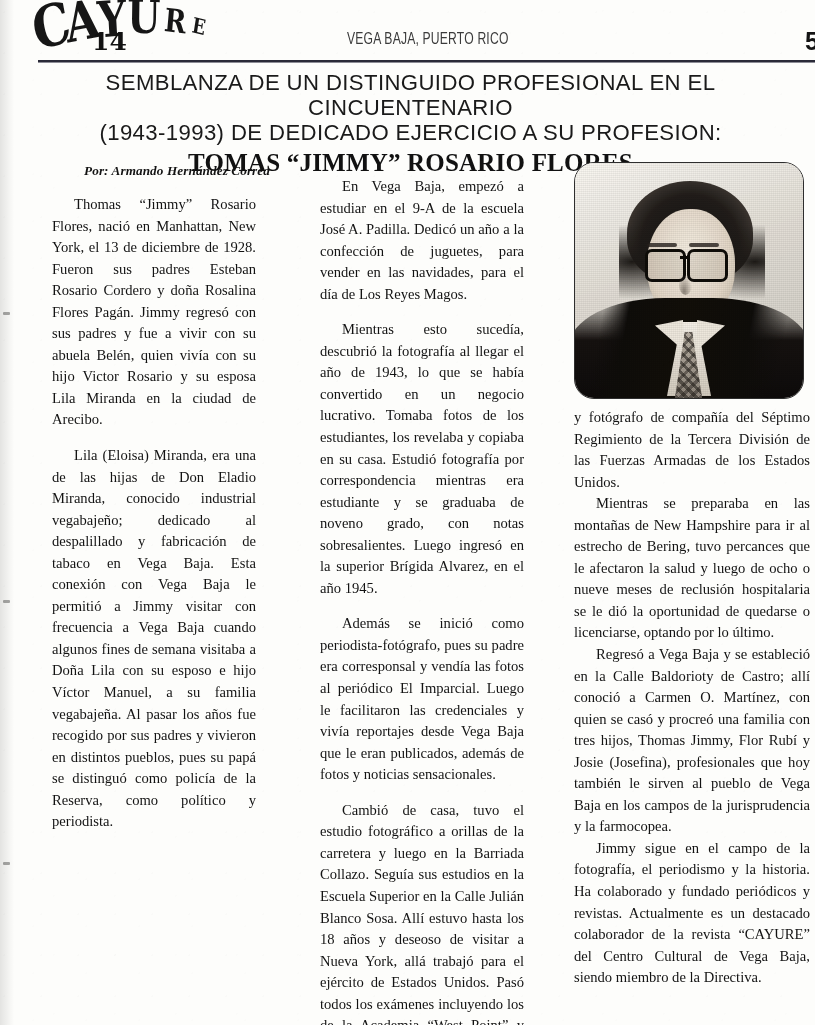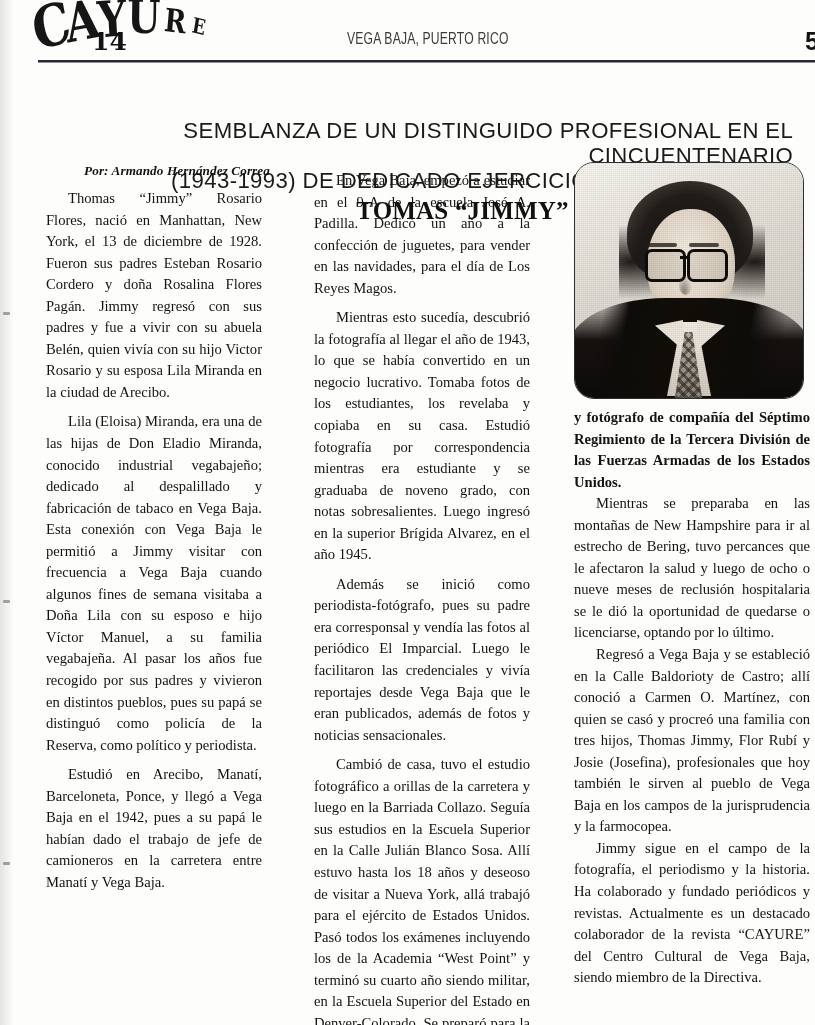--- a/index.html
+++ b/index.html
@@ -127,22 +127,21 @@
     height: 3px;
     background: linear-gradient(to bottom, #2a2a38 0 2px, #8d8d96 2px 3px);
   }
 
   
   .headline {
     position: absolute;
     left: 20px;
     right: 14px;
     top: 70px;
-    text-align: right;
-    margin-top: 48px;
+    text-align: center;
   }
   .hl-line {
     font-family: "Liberation Sans", "DejaVu Sans", sans-serif;
     font-weight: 400;
     color: #1a1a1a;
     font-size: 23px;
     line-height: 25px;
     letter-spacing: .4px;
     transform: scaleX(.98);
   }
@@ -183,21 +182,21 @@
   .byline {
     font-style: italic;
     font-weight: 700;
     font-size: 13.2px;
     line-height: 18px;
     text-align: right;
     margin: 0 0 2px 0;
     letter-spacing: .1px;
   }
   .col p {
-    margin: 8px;
+    margin: 14px;
     text-indent: 22px;
     hyphens: none;
   }
 
   
   .photo {
     position: absolute;
     left: 536px;
     top: 0px;
     width: 228px;
@@ -337,21 +336,21 @@
     position: absolute;
     left: 536px;
     top: 245px;
     width: 236px;
     font-size: 14.6px;
     line-height: 21.55px;
     text-align: justify;
     color: #131313;
   }
   .col-3-text p { margin: 0; text-indent: 22px; }
-  .col-3-text p.no-indent { text-indent: 0; font-weight: bold; }
+  .col-3-text p.no-indent { text-indent: 0; }
 </style>
 </head>
 <body>
 
 <div class="page">
 
   <div class="masthead">
 
     <div class="logo-wrap">
       <div class="logo-word">
@@ -373,21 +372,20 @@
     <div class="hl-line l2">(1943-1993) DE DEDICADO EJERCICIO A SU PROFESION:</div>
     <div class="hl-title">TOMAS “JIMMY” ROSARIO FLORES</div>
   </div>
 
   <div class="cols">
 
     <div class="col col-1">
       <div class="byline">Por: Armando Hernández Correa</div>
       <p>Thomas “Jimmy” Rosario Flores, nació en Manhattan, New York, el 13 de diciembre de 1928. Fueron sus padres Esteban Rosario Cordero y doña Rosalina Flores Pagán. Jimmy regresó con sus padres y fue a vivir con su abuela Belén, quien vivía con su hijo Victor Rosario y su esposa Lila Miranda en la ciudad de Arecibo.</p>
       <p>Lila (Eloisa) Miranda, era una de las hijas de Don Eladio Miranda, conocido industrial vegabajeño; dedicado al despalillado y fabricación de tabaco en Vega Baja. Esta conexión con Vega Baja le permitió a Jimmy visitar con frecuencia a Vega Baja cuando algunos fines de semana visitaba a Doña Lila con su esposo e hijo Víctor Manuel, a su familia vegabajeña. Al pasar los años fue recogido por sus padres y vivieron en distintos pueblos, pues su papá se distinguó como policía de la Reserva, como político y periodista.</p>
-      <p>Estudió en Arecibo, Manatí, Barceloneta, Ponce, y llegó a Vega Baja en el 1942, pues a su papá le habían dado el trabajo de jefe de camioneros en la carretera entre Manatí y Vega Baja.</p>
     </div>
 
     <div class="col col-2">
       <p>En Vega Baja, empezó a estudiar en el 9-A de la escuela José A. Padilla. Dedicó un año a la confección de juguetes, para vender en las navidades, para el día de Los Reyes Magos.</p>
       <p>Mientras esto sucedía, descubrió la fotografía al llegar el año de 1943, lo que se había convertido en un negocio lucrativo. Tomaba fotos de los estudiantes, los revelaba y copiaba en su casa. Estudió fotografía por correspondencia mientras era estudiante y se graduaba de noveno grado, con notas sobresalientes. Luego ingresó en la superior Brígida Alvarez, en el año 1945.</p>
       <p>Además se inició como periodista-fotógrafo, pues su padre era corresponsal y vendía las fotos al periódico El Imparcial. Luego le facilitaron las credenciales y vivía reportajes desde Vega Baja que le eran publicados, además de fotos y noticias sensacionales.</p>
       <p>Cambió de casa, tuvo el estudio fotográfico a orillas de la carretera y luego en la Barriada Collazo. Seguía sus estudios en la Escuela Superior en la Calle Julián Blanco Sosa. Allí estuvo hasta los 18 años y deseoso de visitar a Nueva York, allá trabajó para el ejército de Estados Unidos. Pasó todos los exámenes incluyendo los de la Academia “West Point” y terminó su cuarto año siendo militar, en la Escuela Superior del Estado en Denver-Colorado. Se preparó para la pelea de combate e hizo de oficial no-comisionado, periodista</p>
     </div>
 
     <div class="photo">

